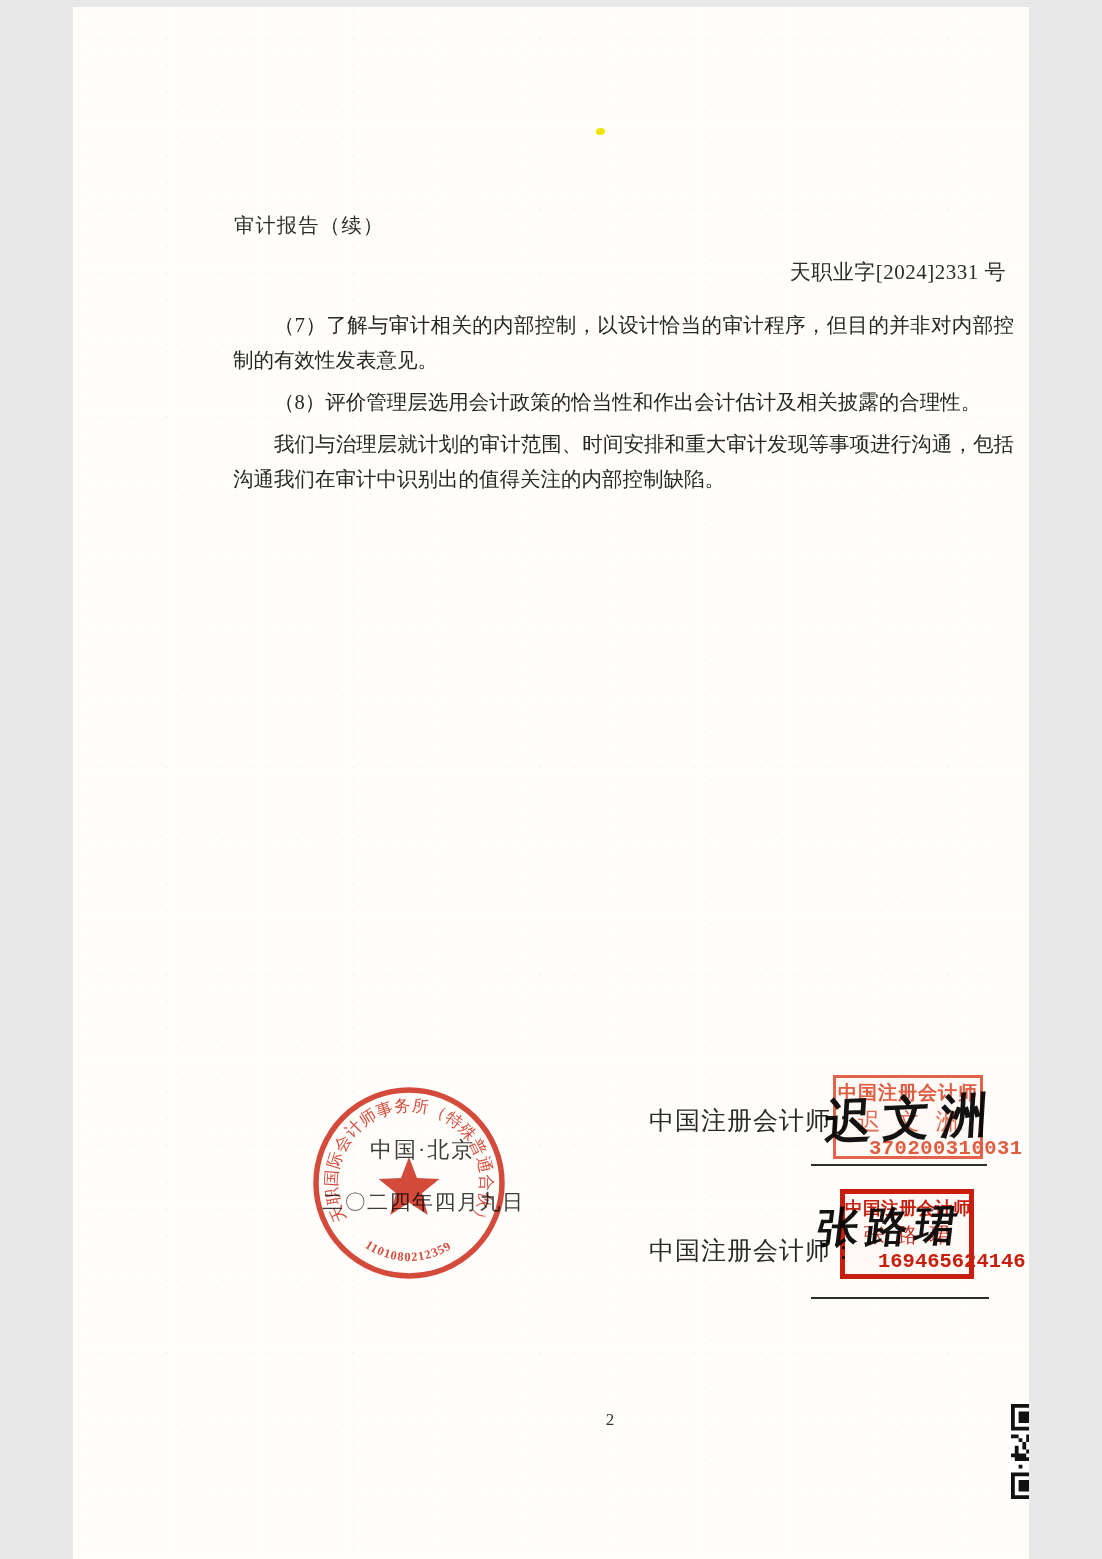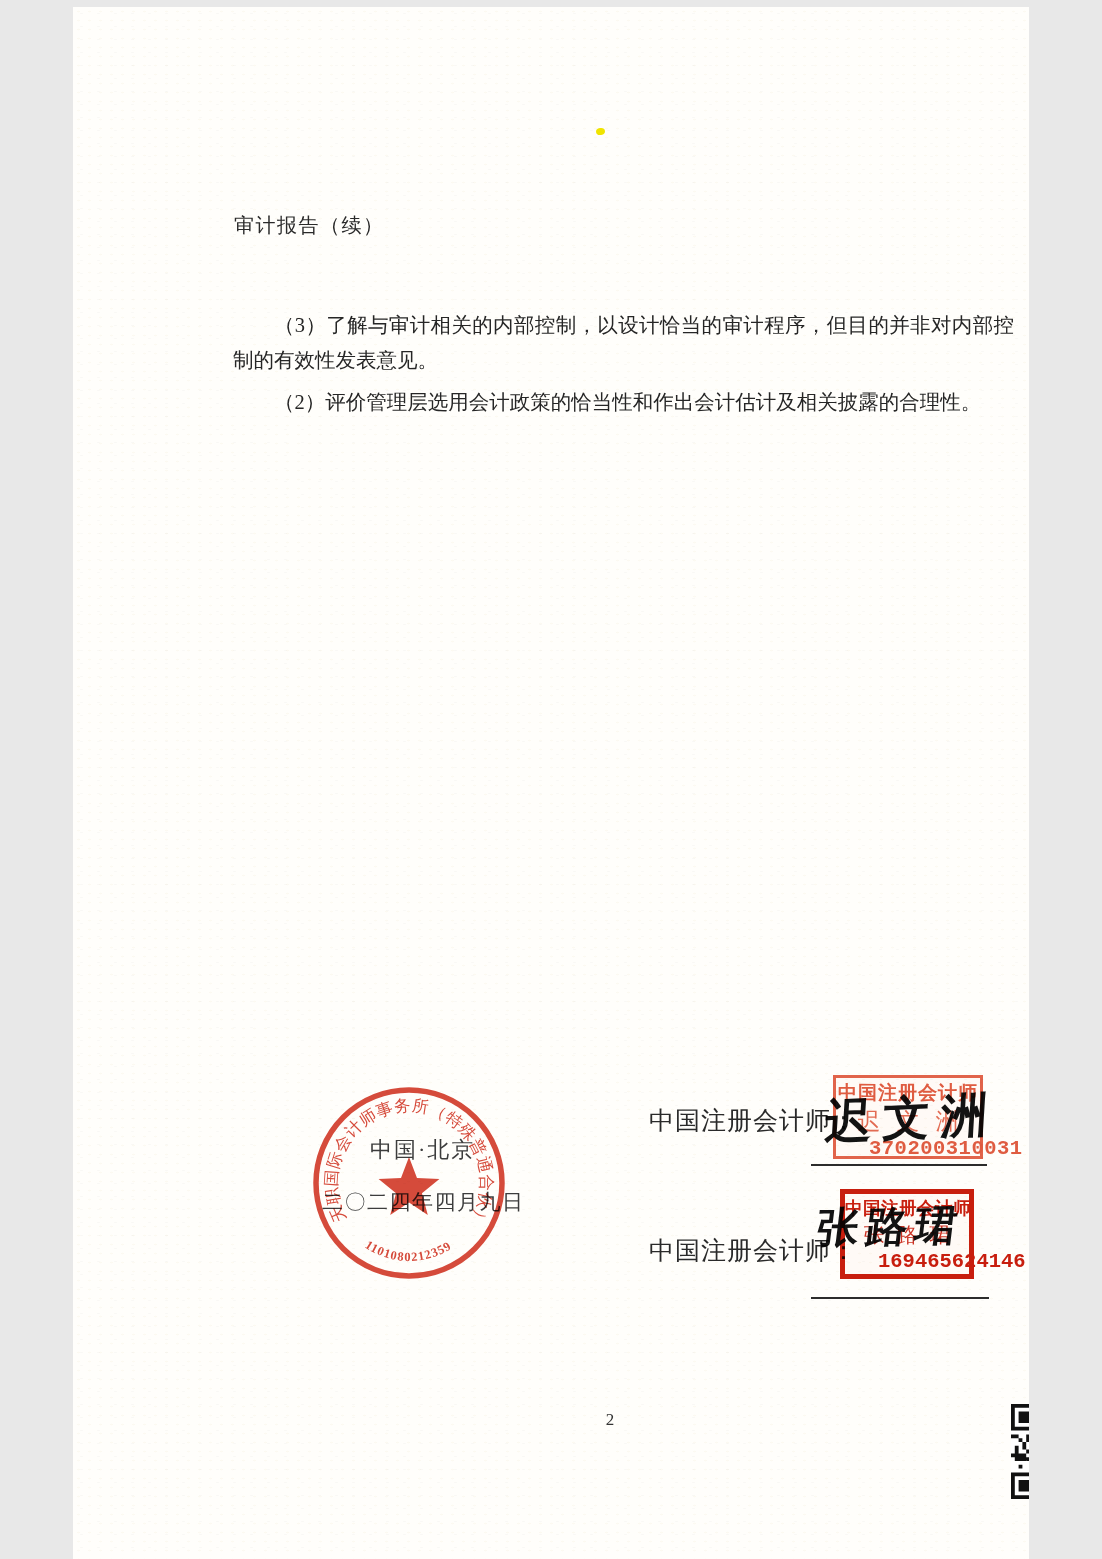--- a/index.html
+++ b/index.html
@@ -59,24 +59,26 @@
   .qr{position:absolute;left:938px;top:1397px;width:95px;height:95px;}
 </style>
 </head>
 <body>
 
 <div class="page">
 
   <div class="speck"></div>
 
   <div class="title">审计报告（续）</div>
+  <div class="ref">天职业字[2024]2331 号</div>
 
   <div class="bodytext">
-    <p>（3）了解与审计相关的内部控制，以设计恰当的审计程序，但目的并非对内部控制的有效性发表意见。</p>
-    <p>（2）评价管理层选用会计政策的恰当性和作出会计估计及相关披露的合理性。</p>
+    <p>（7）了解与审计相关的内部控制，以设计恰当的审计程序，但目的并非对内部控制的有效性发表意见。</p>
+    <p>（8）评价管理层选用会计政策的恰当性和作出会计估计及相关披露的合理性。</p>
+    <p>我们与治理层就计划的审计范围、时间安排和重大审计发现等事项进行沟通，包括沟通我们在审计中识别出的值得关注的内部控制缺陷。</p>
   </div>
 
   <div class="loc">中国·北京</div>
   <div class="pdate">二〇二四年四月九日</div>
 
   <svg class="seal" viewBox="-100 -100 200 200">
     <circle r="93" fill="none" stroke="#d23b2b" stroke-width="5.5"></circle>
     <defs>
       <path id="sealRingPath" d="M -62.35 36 A 72 72 0 1 1 62.35 36" fill="none"></path>
       <path id="sealNumPath" d="M -44.75 63.9 A 78 78 0 0 0 44.75 63.9" fill="none"></path>

